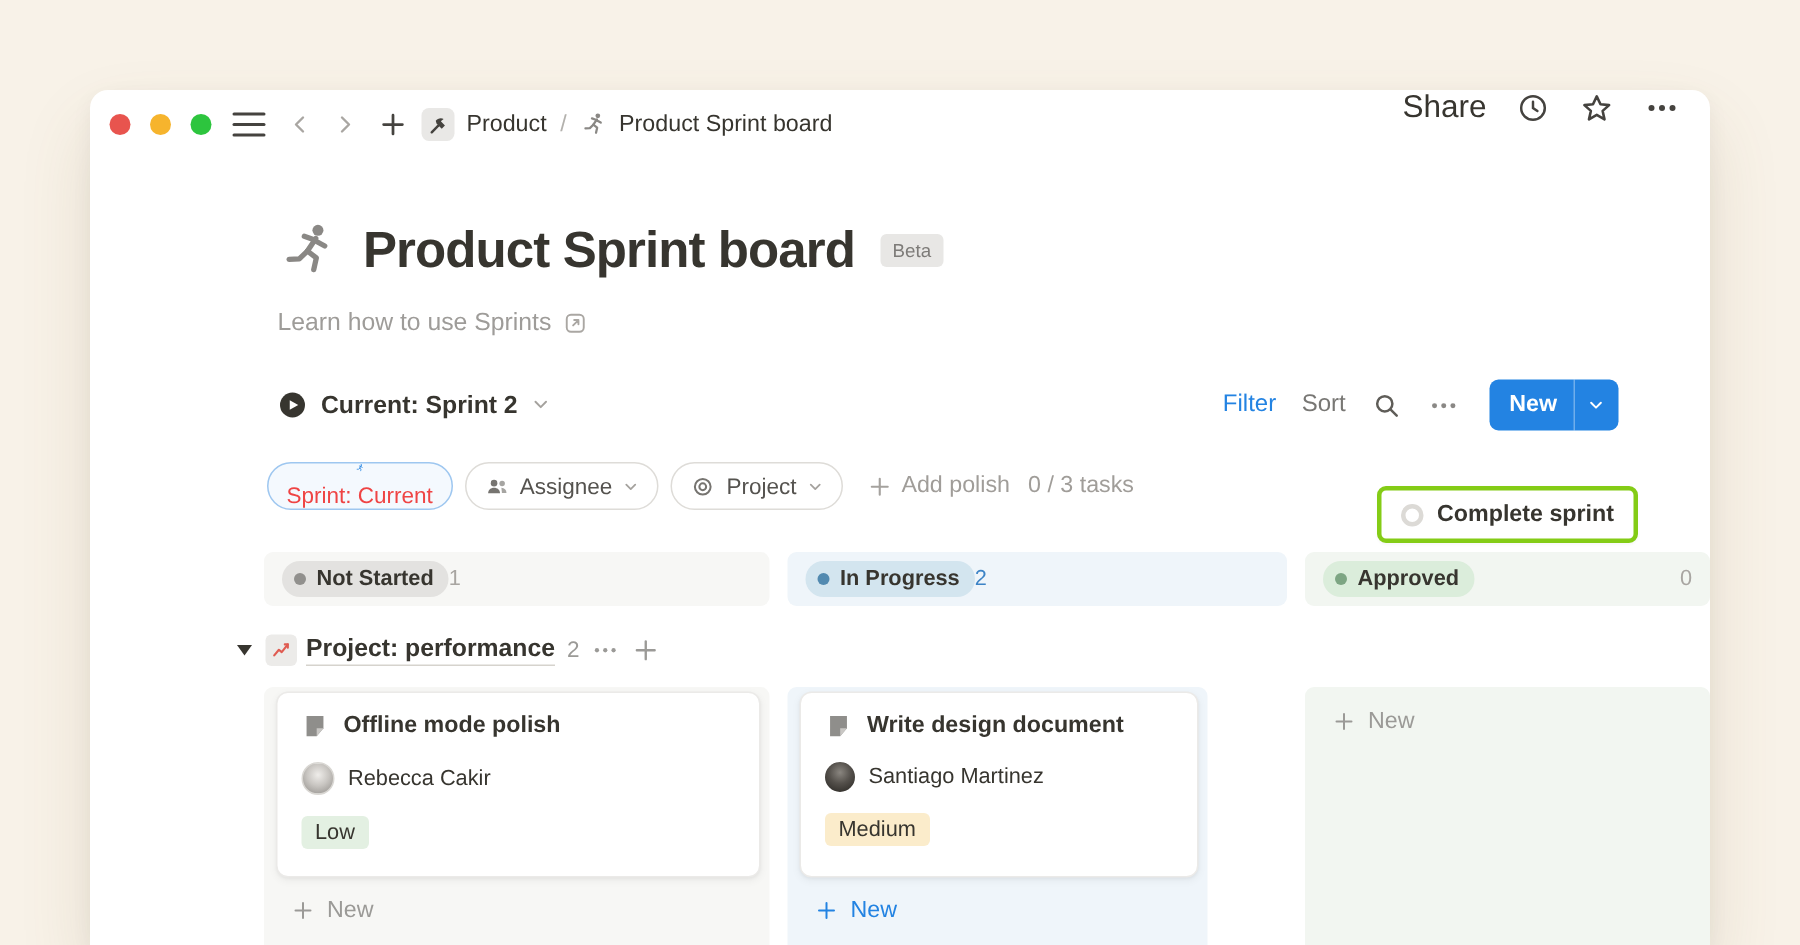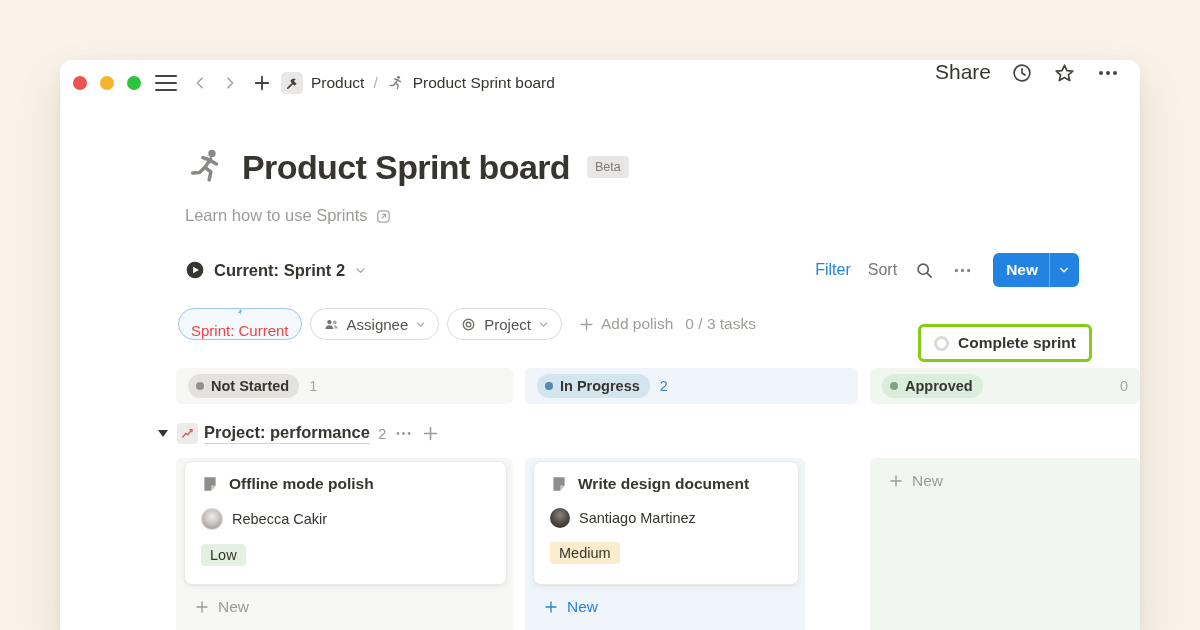--- a/index.html
+++ b/index.html
@@ -43,21 +43,21 @@
         font-size:15px;border:1px solid #dedcd8;background:#fff;cursor:pointer;color:#55534f;}
   .chip.active{border-color:#9ec7f0;background:#f4f9fe;color:#ef4444;font-weight:400;flex-direction:column;}
   .addfilter{display:flex;align-items:center;gap:6px;color:#a09d99;font-size:15.5px;margin-left:8px;cursor:pointer;}
   .tasksum{color:#a09d99;font-size:15.5px;margin-left:4px;}
   .complete-btn{position:absolute;right:48px;top:248px;height:32px;border:3px solid #84cc16;border-radius:6px;
                 background:#fff;display:flex;align-items:center;gap:9px;padding:0 13px;cursor:pointer;
                 box-shadow:0 1px 2px rgba(0,0,0,.03);margin-top:16px;}
   .complete-btn .ring{width:15px;height:15px;border:3px solid #dcdad6;border-radius:50%;box-sizing:border-box;}
   .complete-btn .clabel{font-size:15.5px;font-weight:700;color:#37352f;}
   
-  .colhead{position:absolute;top:308px;height:36px;border-radius:6px;display:flex;align-items:center;gap:10px;padding:0 12px;box-sizing:border-box;}
+  .colhead{position:absolute;top:308px;height:36px;border-radius:6px;display:flex;align-items:center;padding:0 12px;box-sizing:border-box;}
   .colhead.c1{left:116px;width:337px;background:#f7f7f5;}
   .colhead.c2{left:465px;width:333px;background:#eff5fa;}
   .colhead.c3{left:810px;width:270px;background:#f2f6f1;justify-content:space-between;}
   .status-pill{height:24px;border-radius:12px;display:flex;align-items:center;gap:7px;padding:0 10px 0 8px;
                font-size:14.5px;font-weight:600;color:#37352f;cursor:pointer;}
   .status-pill .dot{width:8px;height:8px;border-radius:50%;}
   .p1{background:#e3e2e0;} .p1 .dot{background:#91908d;}
   .p2{background:#d3e5ef;} .p2 .dot{background:#528ab0;}
   .p3{background:#dbeddb;} .p3 .dot{background:#7da583;}
   .colcount{font-size:14.5px;color:#a8a5a1;}

